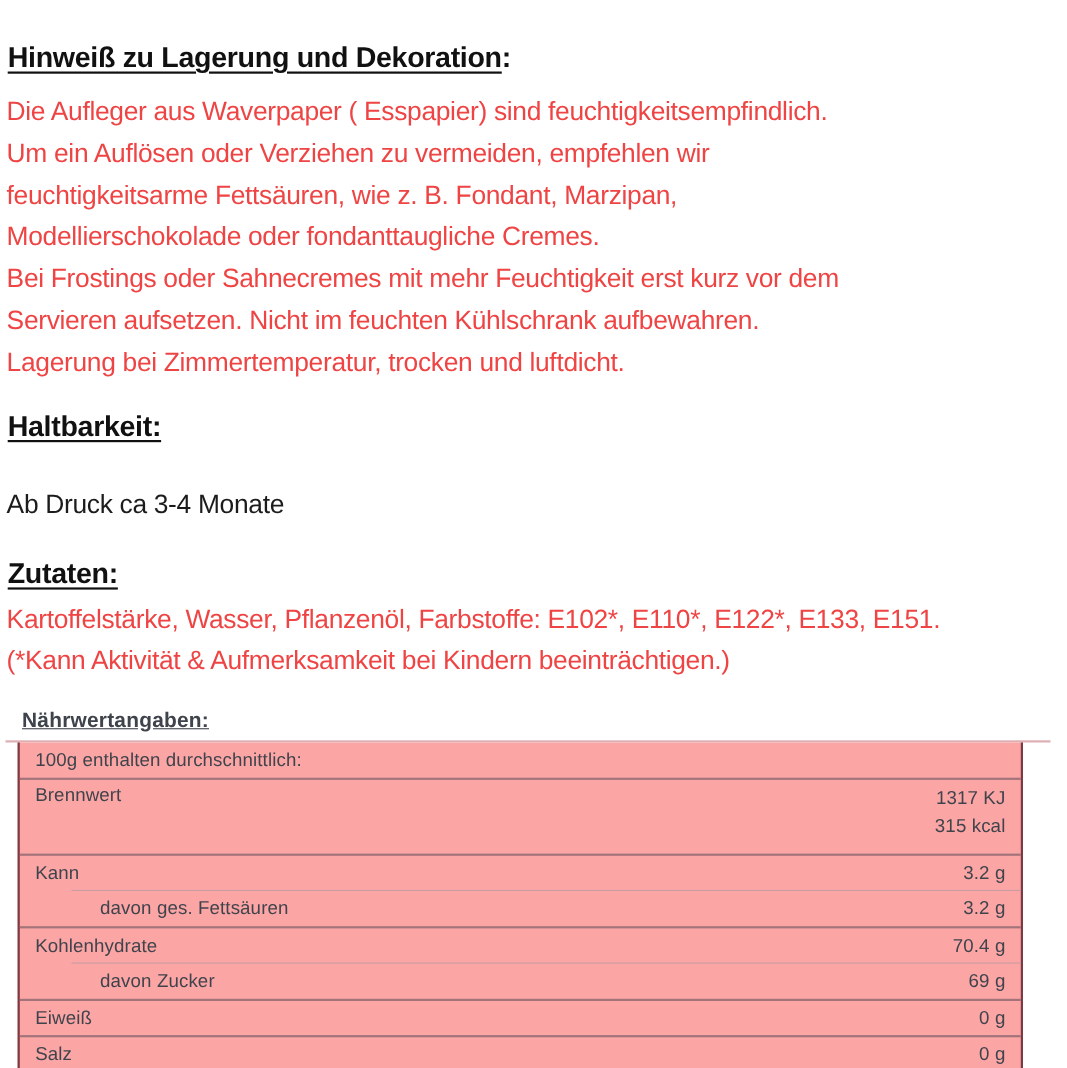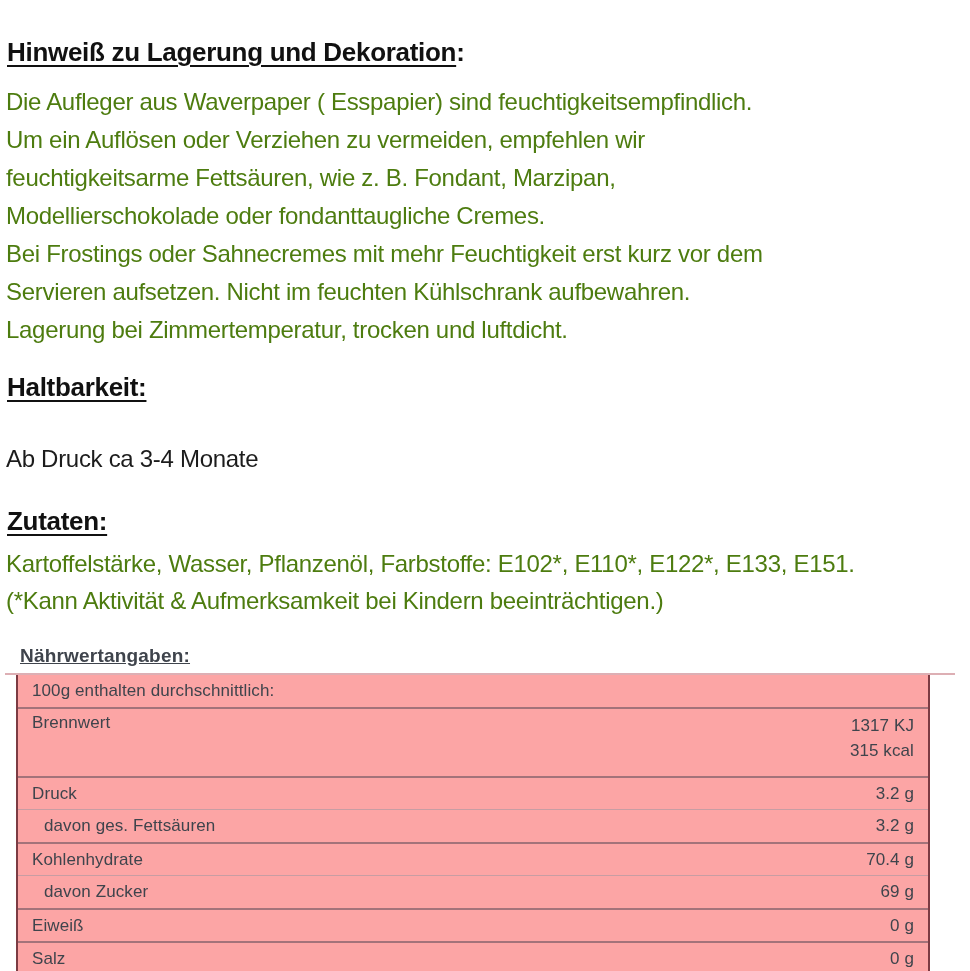--- a/index.html
+++ b/index.html
@@ -31,21 +31,21 @@
   }
   .h2 { margin-top: 22px; }
   .h2.zutaten { margin-top: 32px; }
 
   
   .para {
     margin-top: 15px;
     font-size: 24px;
     line-height: 38px;
     letter-spacing: -0.3px;
-    color: #4d7c0f;
+    color: #ef4444;
   }
   .para.ingredients { margin-top: 8px; line-height: 37px; }
   .single-line {
     margin-top: 42px;
     font-size: 24px;
     line-height: 28px;
     letter-spacing: -0.3px;
   }
 
   
@@ -84,21 +84,21 @@
     border-top: 2px solid #a3737a;
     font-size: 17px;
     letter-spacing: 0.1px;
   }
   .nrow.header { height: 32px; border-top: none; }
   .nrow.tall {
     height: 69px;
     align-items: flex-start;
     padding-top: 4px;
   }
-  .nrow.sub { border-top: 1px solid #c79da3; }
+  .nrow.sub { border-top: 1px solid #c79da3; margin-left: 47px; }
   .nrow.sub .nlabel { padding-left: 12px; }
   .nvalue { text-align: right; }
   .nvalue .vline { display: block; line-height: 25px; }
 </style>
 </head>
 <body>
 
 <div class="page">
 
   <div class="h1"><span class="u">Hinweiß zu Lagerung und Dekoration</span><span>:</span></div>
@@ -136,21 +136,21 @@
 
     <div class="nrow tall">
       <span class="nlabel">Brennwert</span>
       <span class="nvalue">
         <span class="vline">1317 KJ</span>
         <span class="vline">315 kcal</span>
       </span>
     </div>
 
     <div class="nrow">
-      <span class="nlabel">Druck</span>
+      <span class="nlabel">Kann</span>
       <span class="nvalue">3.2 g</span>
     </div>
 
     <div class="nrow sub">
       <span class="nlabel">davon ges. Fettsäuren</span>
       <span class="nvalue">3.2 g</span>
     </div>
 
     <div class="nrow">
       <span class="nlabel">Kohlenhydrate</span>

